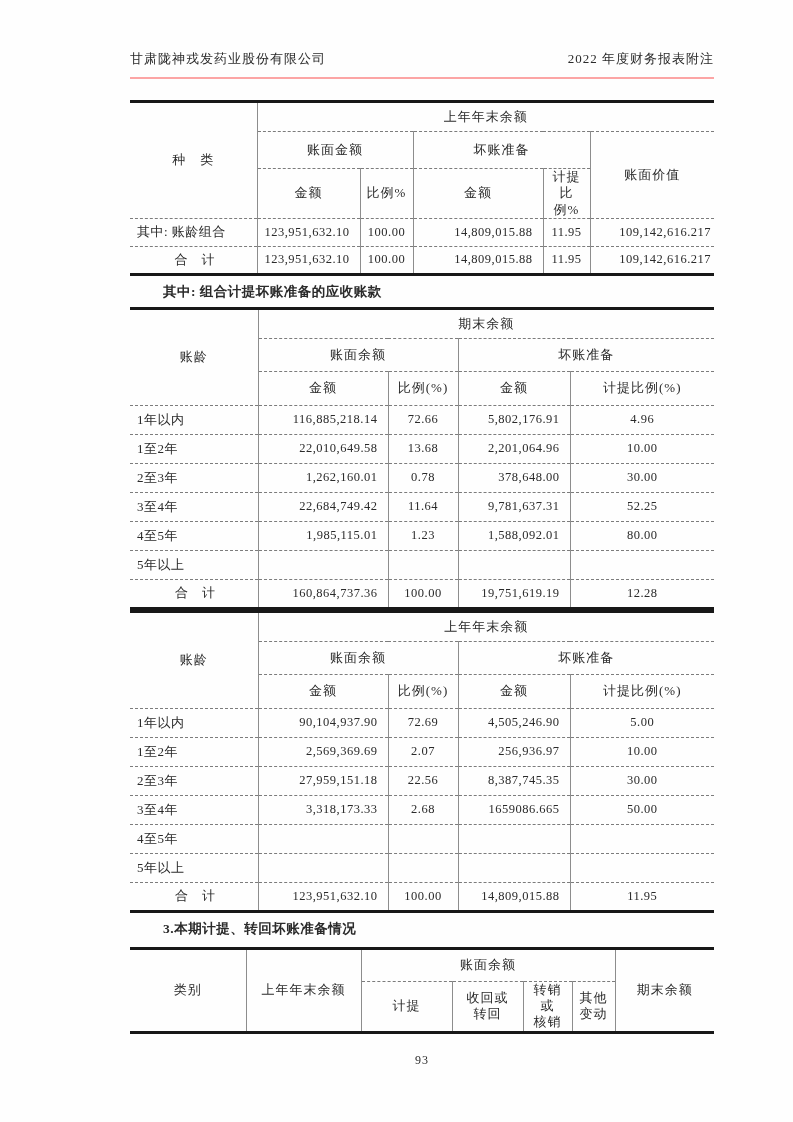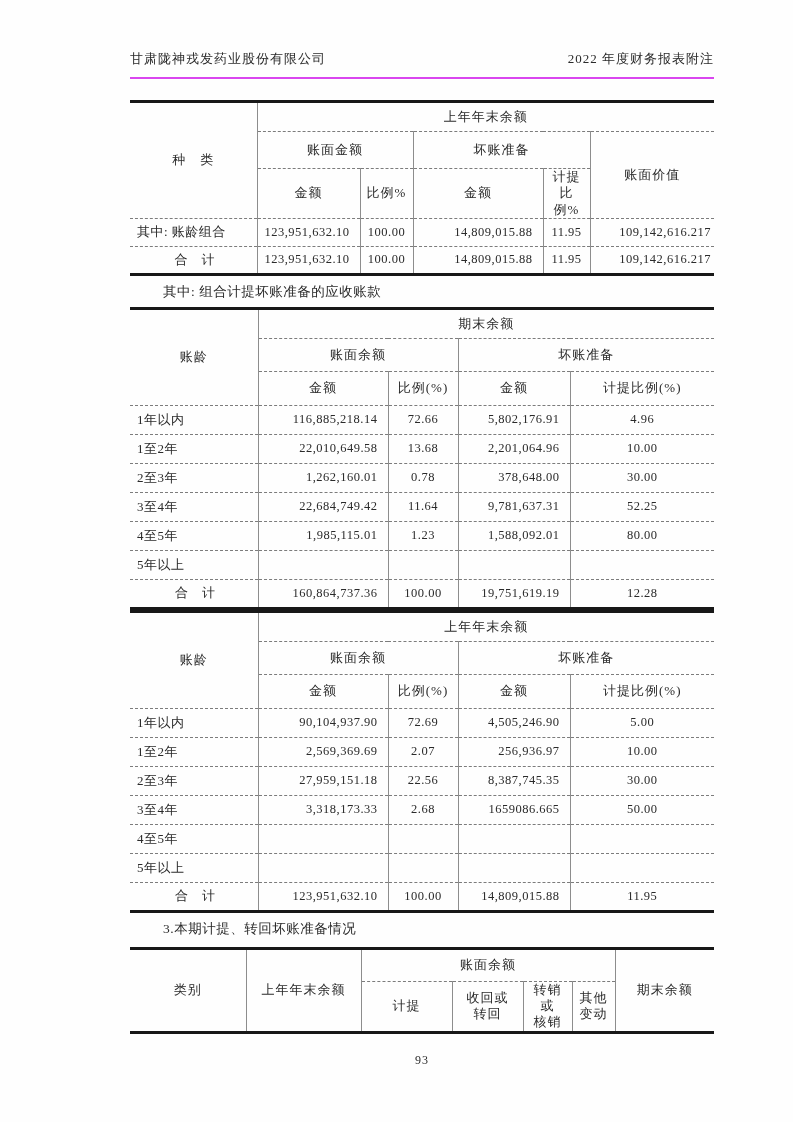--- a/index.html
+++ b/index.html
@@ -5,21 +5,21 @@
   html,body{margin:0;padding:0;}
   body{
     width:793px;height:1122px;background:#ffffff;
     font-family:"Liberation Serif","DejaVu Serif",serif;
     color:#2a2a2a;
   }
   .page{position:relative;width:793px;height:1122px;overflow:hidden;background:#fefefe;}
   .content{position:absolute;left:130px;top:50px;width:584px;}
 
   .doc-header{display:flex;justify-content:space-between;align-items:flex-end;
-    font-size:13px;letter-spacing:1px;padding-bottom:9px;border-bottom:2px solid #d946ef;}
+    font-size:13px;letter-spacing:1px;padding-bottom:9px;border-bottom:2px solid #fca5a5;}
 
   table{border-collapse:collapse;table-layout:fixed;width:584px;
     border-top:3px solid #181818;border-bottom:3px solid #181818;
     border-left:hidden;border-right:hidden;}
   td,th{
     border-left:1px solid #8d8d8d;border-right:1px solid #8d8d8d;
     border-top:1px dashed #7c7c7c;border-bottom:1px dashed #7c7c7c;
     font-weight:normal;font-size:13px;padding:0 4px;
     white-space:pre-line;overflow:hidden;
   }
@@ -34,21 +34,21 @@
   .tage tbody tr{height:29px}
 
   .t4{margin-top:9px;}
   .t4 tr.h1{height:33px}.t4 tr.h2{height:42px}
 
   .c-label{text-align:left;padding-left:7px;letter-spacing:0.5px;}
   .c-total{text-align:center;margin-top:21px;}
   .c-num{text-align:right;padding-right:10px;font-size:12.5px;letter-spacing:0.5px;white-space:nowrap;margin-top:12px;}
   .c-pct{text-align:center;font-size:12.5px;letter-spacing:0.5px;white-space:nowrap;}
 
-  .note{font-size:13.5px;letter-spacing:0.5px;margin:7px 0 6px 33px;line-height:18px;}
+  .note{font-size:13.5px;letter-spacing:0.5px;margin:7px 0 6px 33px;line-height:18px;font-weight:bold;}
   .page-number{margin-top:19px;text-align:center;font-size:12px;letter-spacing:1px;}
 </style>
 </head>
 <body>
 
 <div class="page">
   <div class="content">
 
     <div class="doc-header">
       <span>甘肃陇神戎发药业股份有限公司</span>

